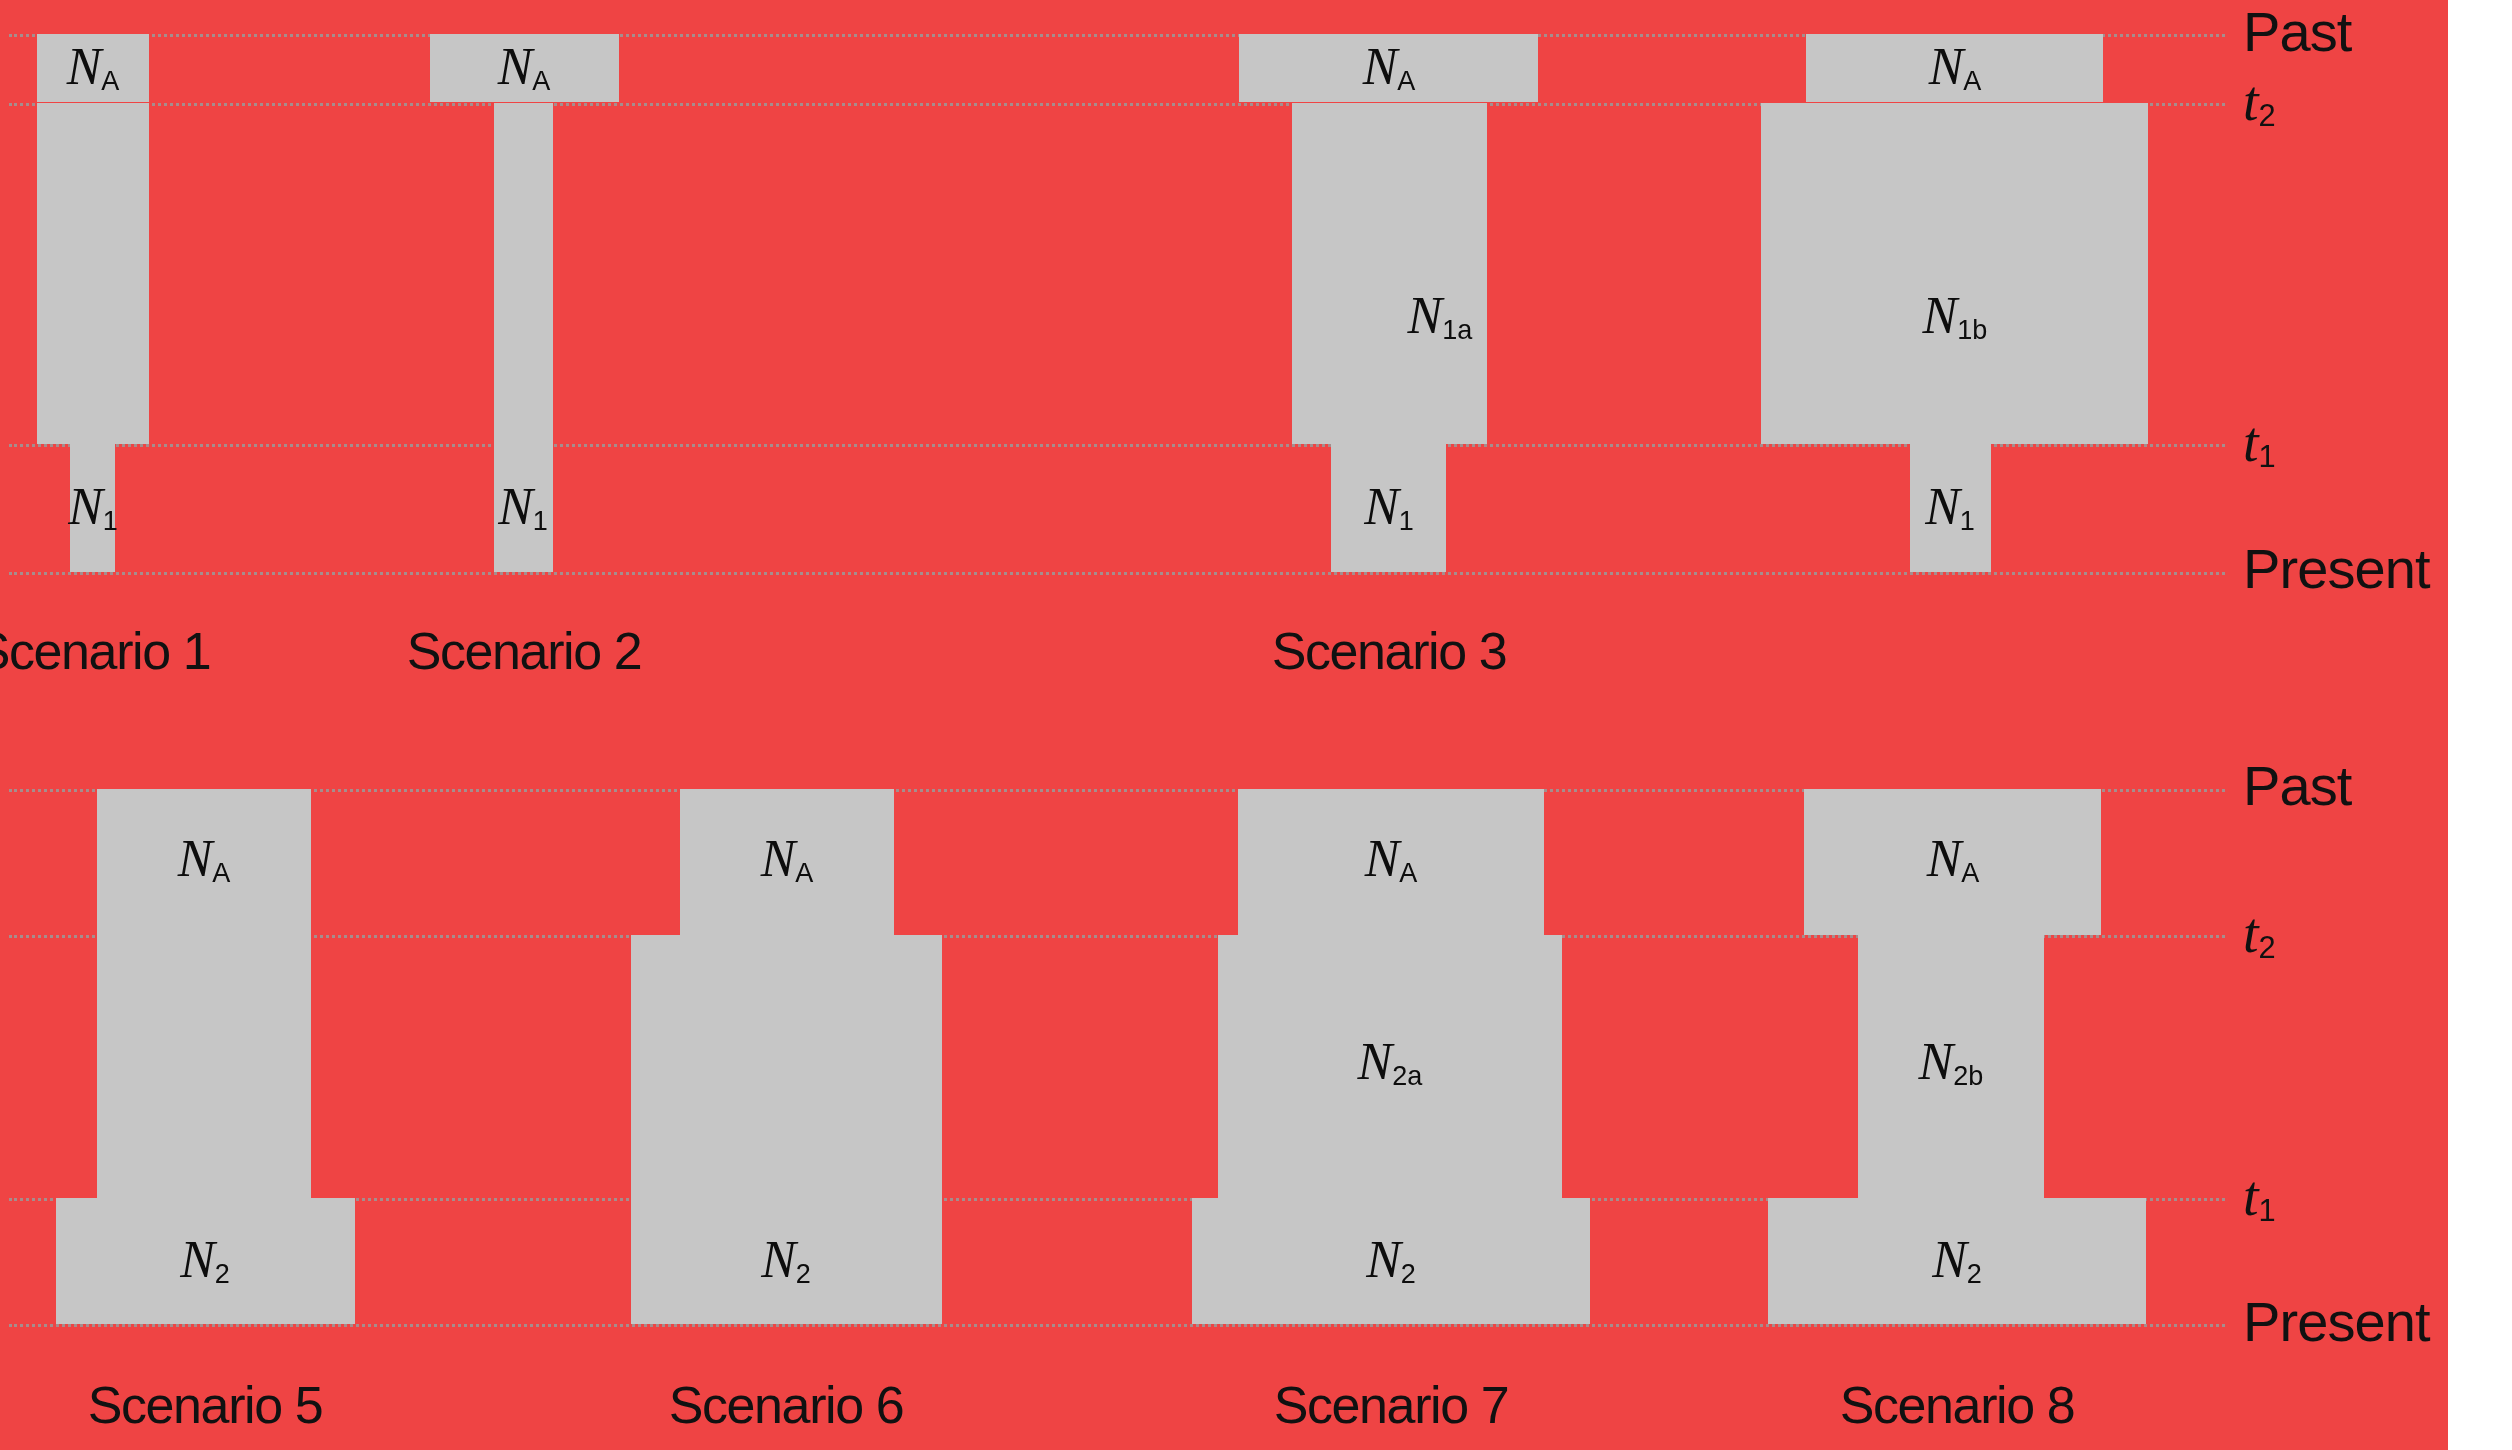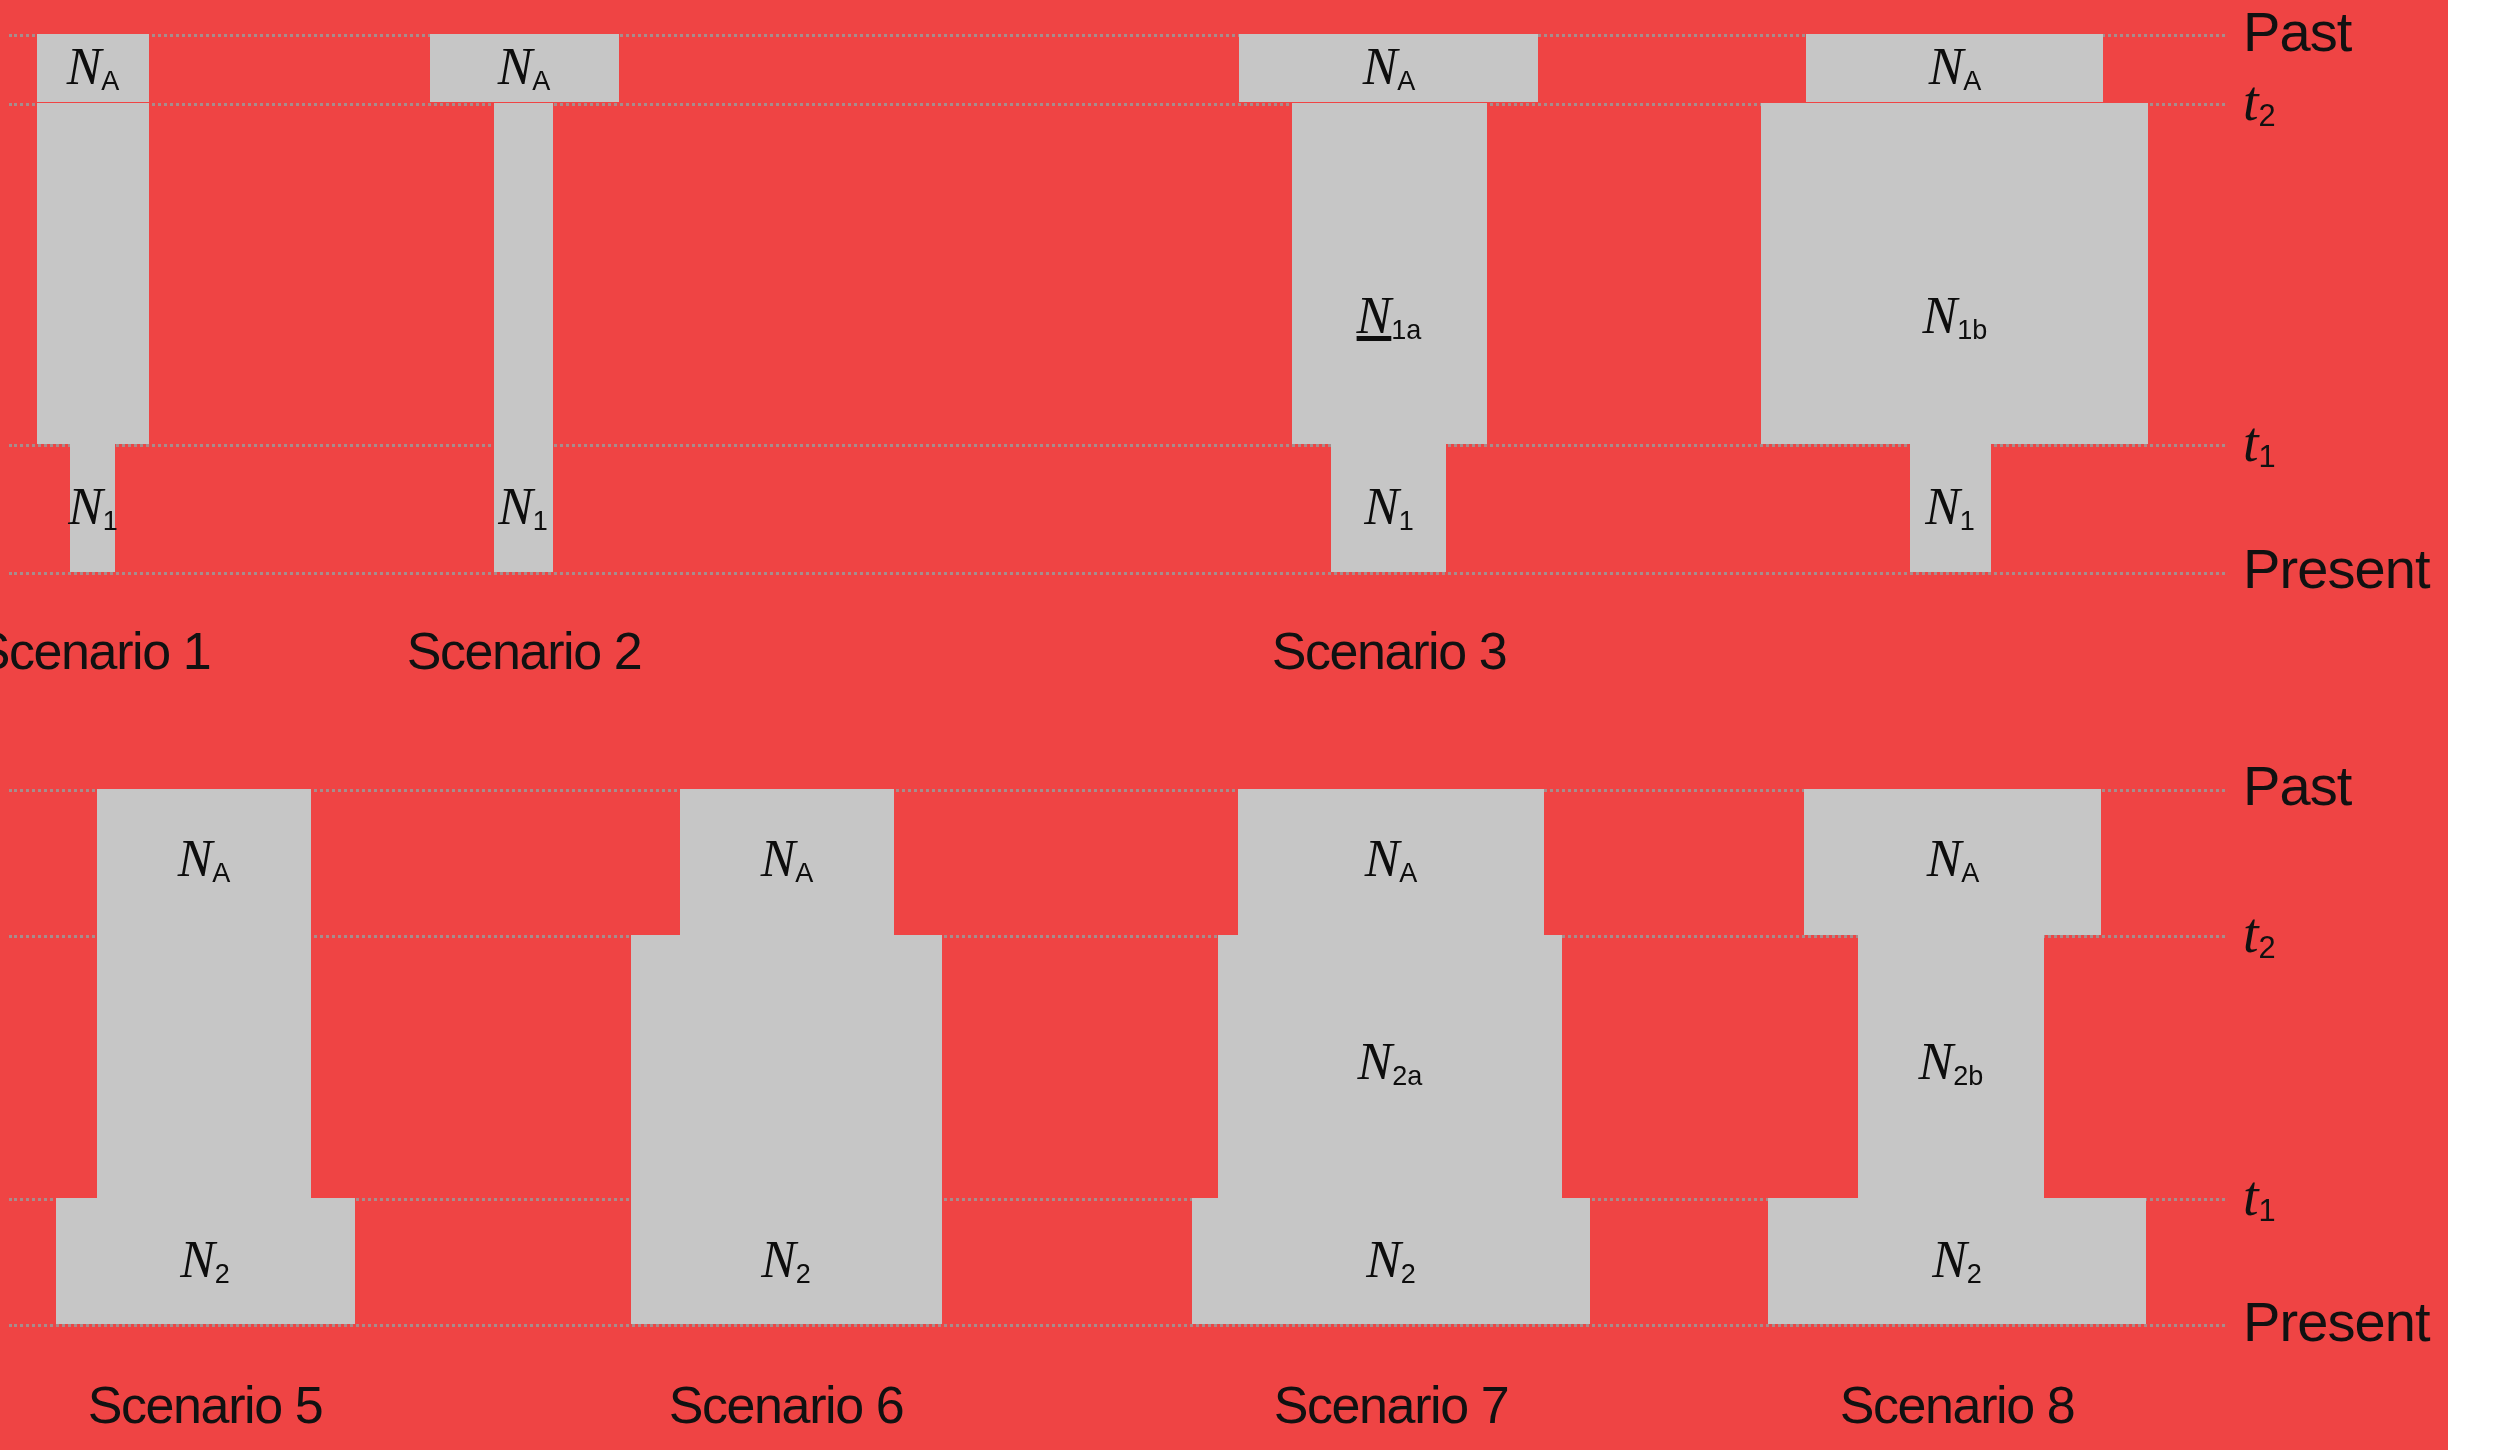--- a/index.html
+++ b/index.html
@@ -49,21 +49,21 @@
     <div class="scen-label" style="left: 93px; top: 622px;">Scenario 1</div>
     <div class="block" style="left: 430px; top: 34px; width: 189px; height: 68px;"></div>
     <div class="nlabel" style="left: 524px; top: 68px;">N<sub>A</sub></div>
     <div class="block" style="left: 494px; top: 103px; width: 59px; height: 341px;"></div>
     <div class="block" style="left: 494px; top: 444px; width: 59px; height: 128px;"></div>
     <div class="nlabel" style="left: 523px; top: 508px;">N<sub>1</sub></div>
     <div class="scen-label" style="left: 524px; top: 622px;">Scenario 2</div>
     <div class="block" style="left: 1239px; top: 34px; width: 299px; height: 68px;"></div>
     <div class="nlabel" style="left: 1389px; top: 68px;">N<sub>A</sub></div>
     <div class="block" style="left: 1292px; top: 103px; width: 195px; height: 341px;"></div>
-    <div class="nlabel" style="left: 1389px; top: 317px; text-decoration: underline;">N<sub>1a</sub></div>
+    <div class="nlabel" style="left: 1440px; top: 317px;">N<sub>1a</sub></div>
     <div class="block" style="left: 1331px; top: 444px; width: 115px; height: 128px;"></div>
     <div class="nlabel" style="left: 1389px; top: 508px;">N<sub>1</sub></div>
     <div class="scen-label" style="left: 1389px; top: 622px;">Scenario 3</div>
     <div class="block" style="left: 1806px; top: 34px; width: 297px; height: 68px;"></div>
     <div class="nlabel" style="left: 1955px; top: 68px;">N<sub>A</sub></div>
     <div class="block" style="left: 1761px; top: 103px; width: 387px; height: 341px;"></div>
     <div class="nlabel" style="left: 1955px; top: 317px; text-align: center;">N<sub>1b</sub></div>
     <div class="block" style="left: 1910px; top: 444px; width: 81px; height: 128px;"></div>
     <div class="nlabel" style="left: 1950px; top: 508px;">N<sub>1</sub></div>
     <div class="gridline" style="left: 9px; width: 2216px; top: 789px;"></div>

